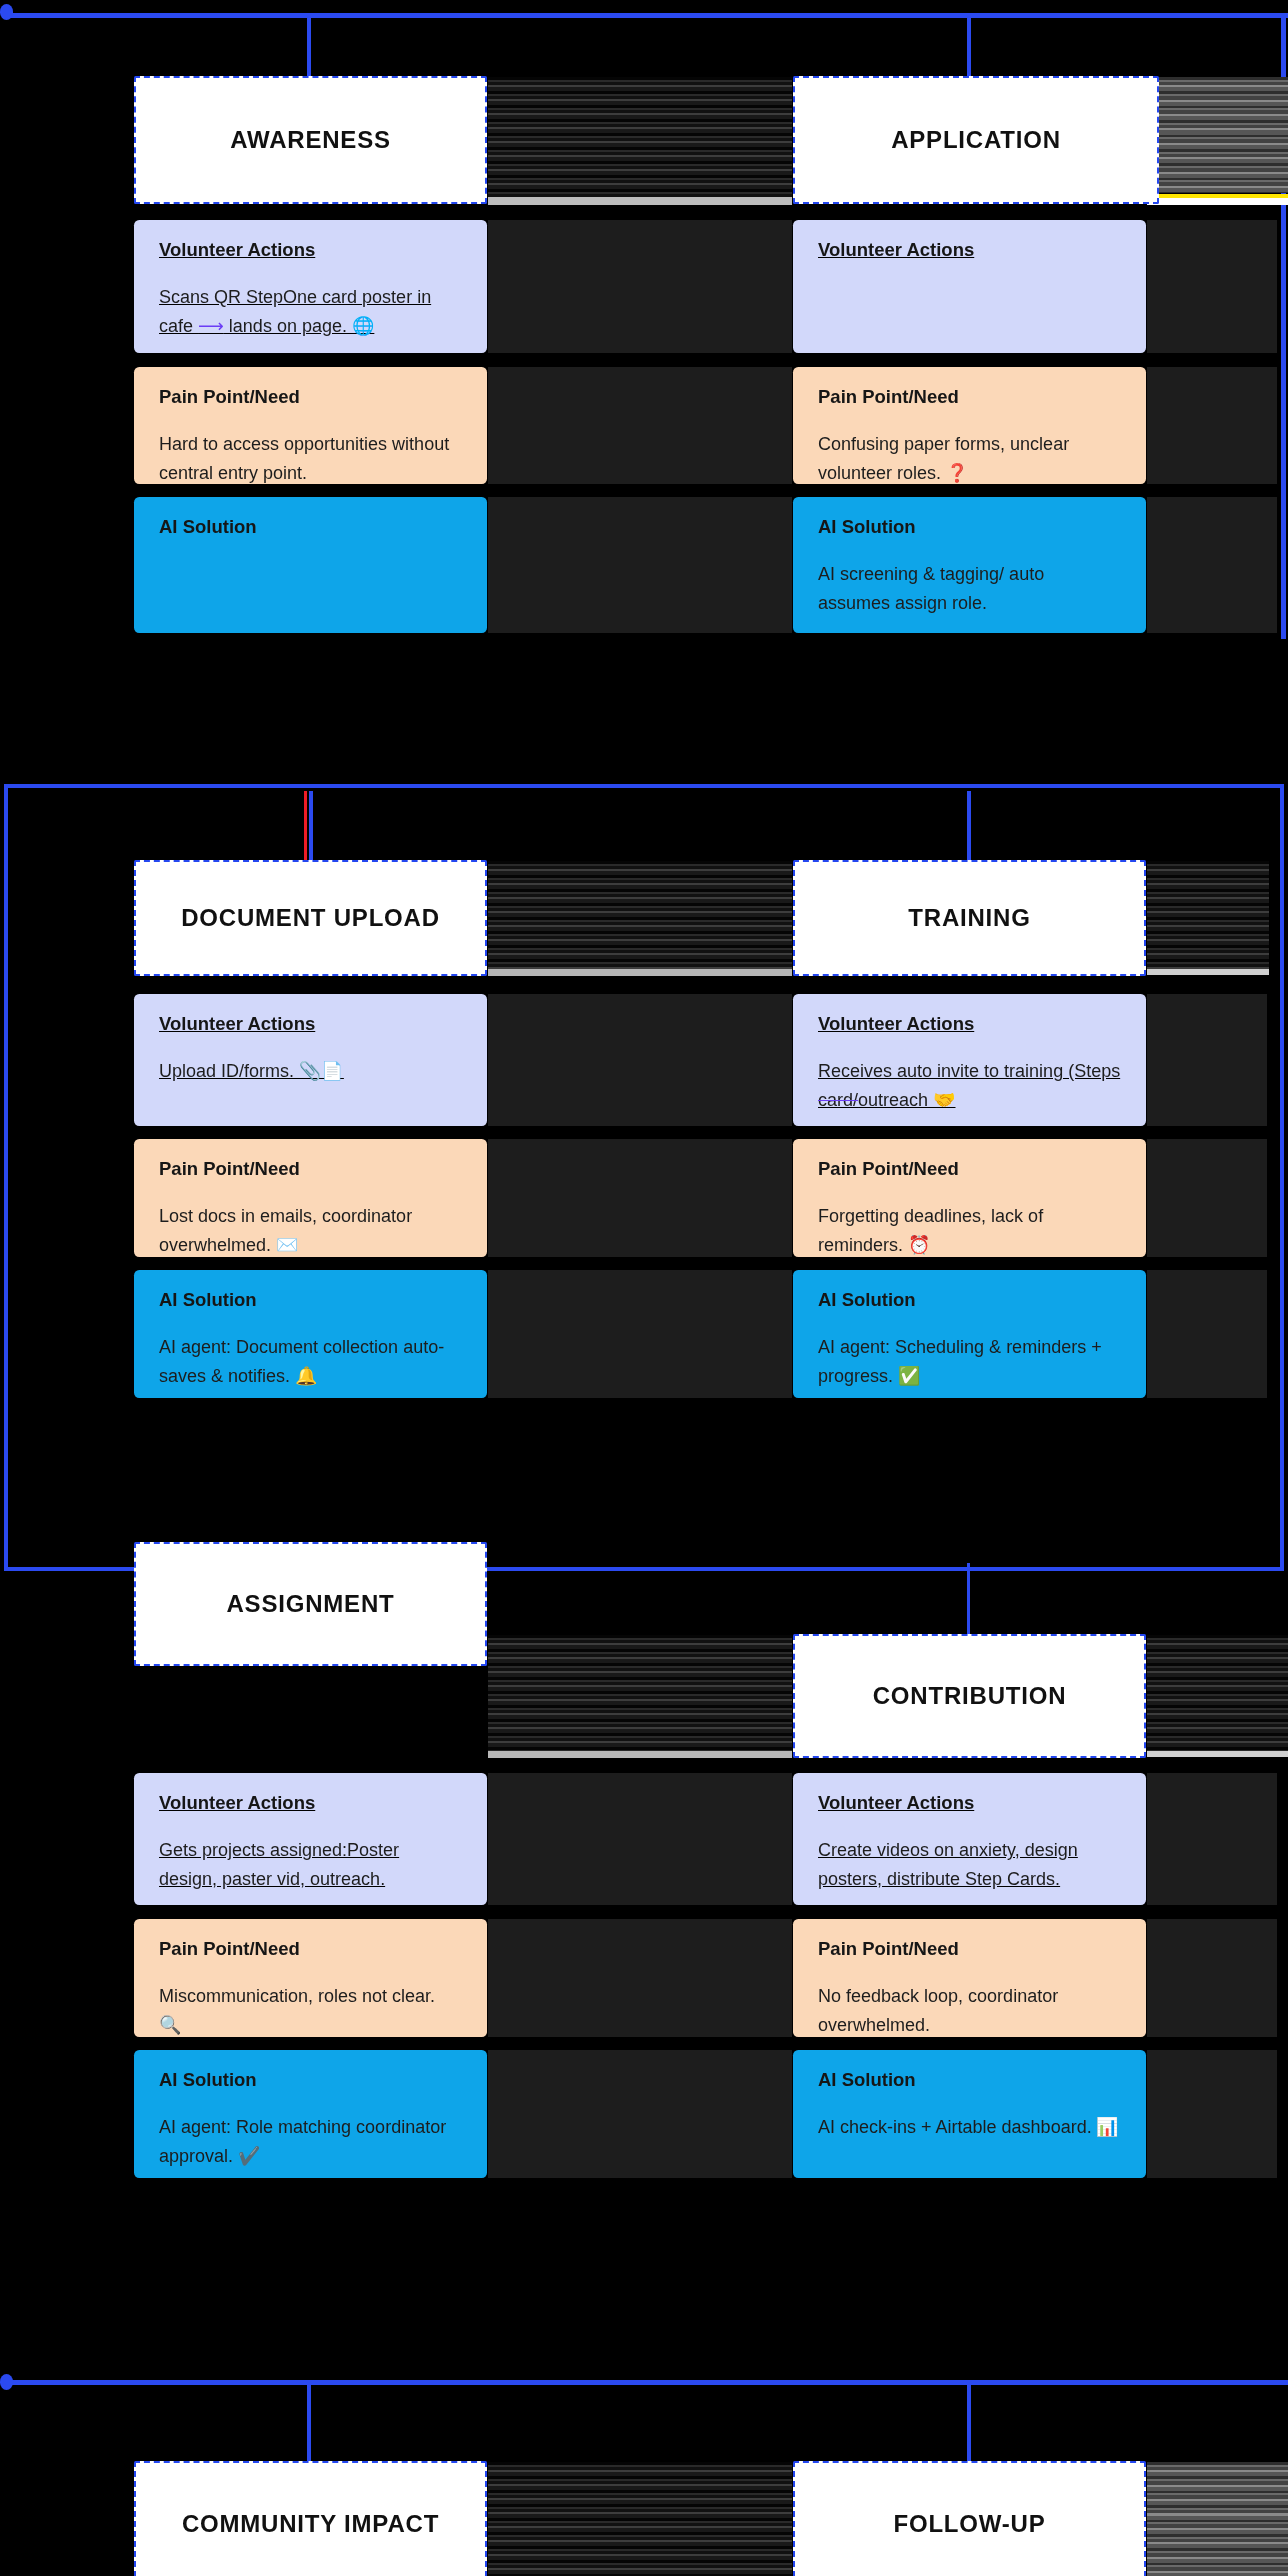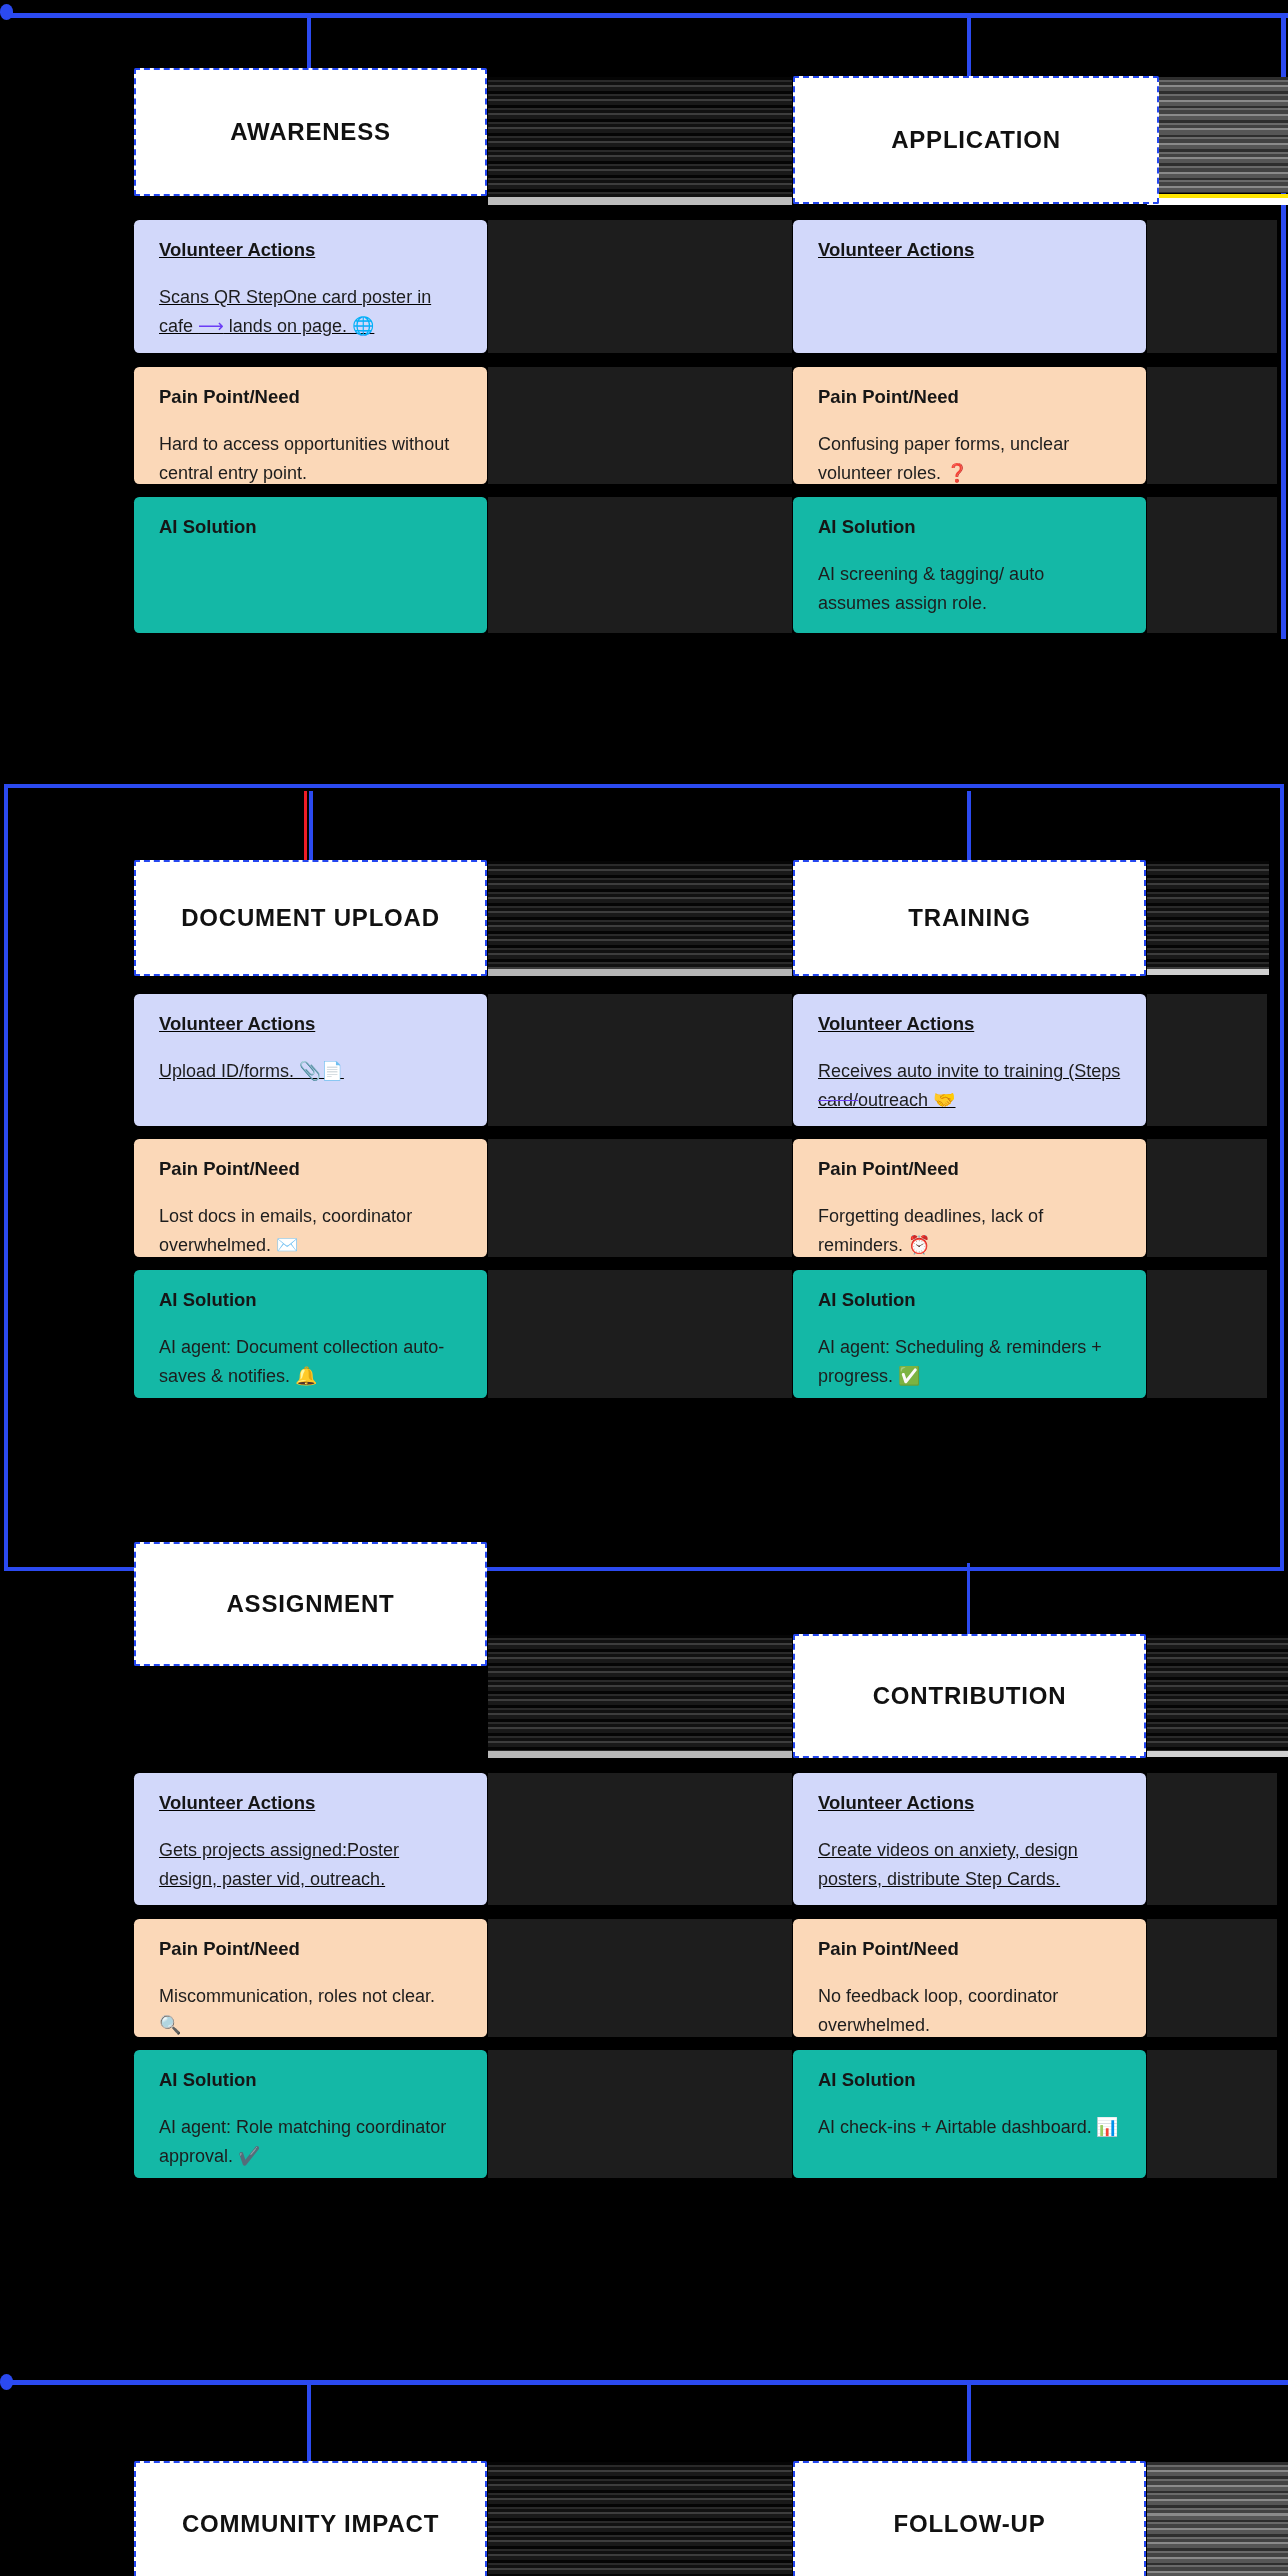--- a/index.html
+++ b/index.html
@@ -21,21 +21,21 @@
   .hdr-t{
     font-size:24px;font-weight:bold;color:#111;letter-spacing:0.8px;
   }
   
   .card{
     position:absolute;border-radius:5.2px;box-sizing:border-box;
     padding:15.5px 25px;overflow:hidden;
   }
   .lav{background:#d2d8fa;text-decoration:underline;}
   .pea{background:#fbd8b8;}
-  .gre{background:#14b8a6;}
+  .gre{background:#0ea5e9;}
   .card-t{font-size:18.5px;font-weight:bold;color:#161616;margin-bottom:5.2px;line-height:1.5;}
   .card-b{font-size:18px;color:#1d1d1d;line-height:1.6;margin-top:20px;}
   .arr{color:#6b3df5;}
   .strike{text-decoration:line-through;text-decoration-color:#6b3df5;}
   
   .ghost-h{
     position:absolute;
     background:repeating-linear-gradient(180deg,
       #050505 0px,#050505 2.6px,#2a2a2a 2.6px,#2a2a2a 4.6px,
       #111 4.6px,#111 7.7px,#3d3d3d 7.7px,#3d3d3d 9.8px,
@@ -60,21 +60,21 @@
   <div class="vline" style="left:307px;top:18px;width:3.6px;height:59px"></div>
   <div class="vline" style="left:967px;top:18px;width:3.6px;height:59px"></div>
   <div class="vline" style="left:1281px;top:15.5px;width:4.6px;height:623px"></div>
 
   <div class="ghost-h" style="left:488px;top:77px;width:304px;height:120px"></div>
   <div class="band" style="left:488px;top:197px;width:304px;height:8.2px;background:#bdbdbd"></div>
   <div class="ghost-h bright" style="left:1147px;top:77px;width:141px;height:116px"></div>
   <div class="band" style="left:1147px;top:194px;width:141px;height:4.1px;background:#ffe600"></div>
   <div class="band" style="left:1147px;top:198px;width:141px;height:6.7px;background:#ffffff"></div>
 
-  <div class="hdr" style="left:134px;top:68px;width:353px;height:128px">
+  <div class="hdr" style="left:134px;top:76px;width:353px;height:128px">
     <span class="hdr-t">AWARENESS</span>
   </div>
   <div class="hdr" style="left:793px;top:76px;width:366px;height:128px">
     <span class="hdr-t">APPLICATION</span>
   </div>
 
   <div class="slab" style="left:488px;top:220px;width:304px;height:133px"></div>
   <div class="slab" style="left:488px;top:367px;width:304px;height:117px"></div>
   <div class="slab" style="left:488px;top:497px;width:304px;height:136px"></div>
   <div class="slab" style="left:1147px;top:220px;width:130px;height:133px"></div>

